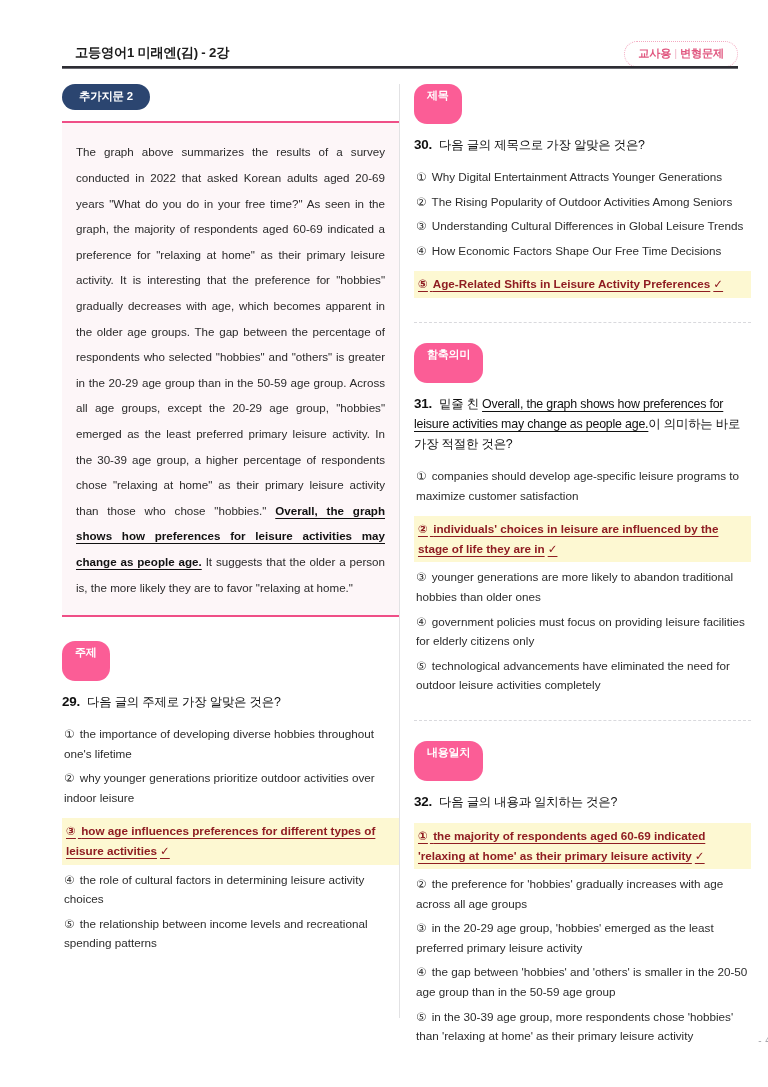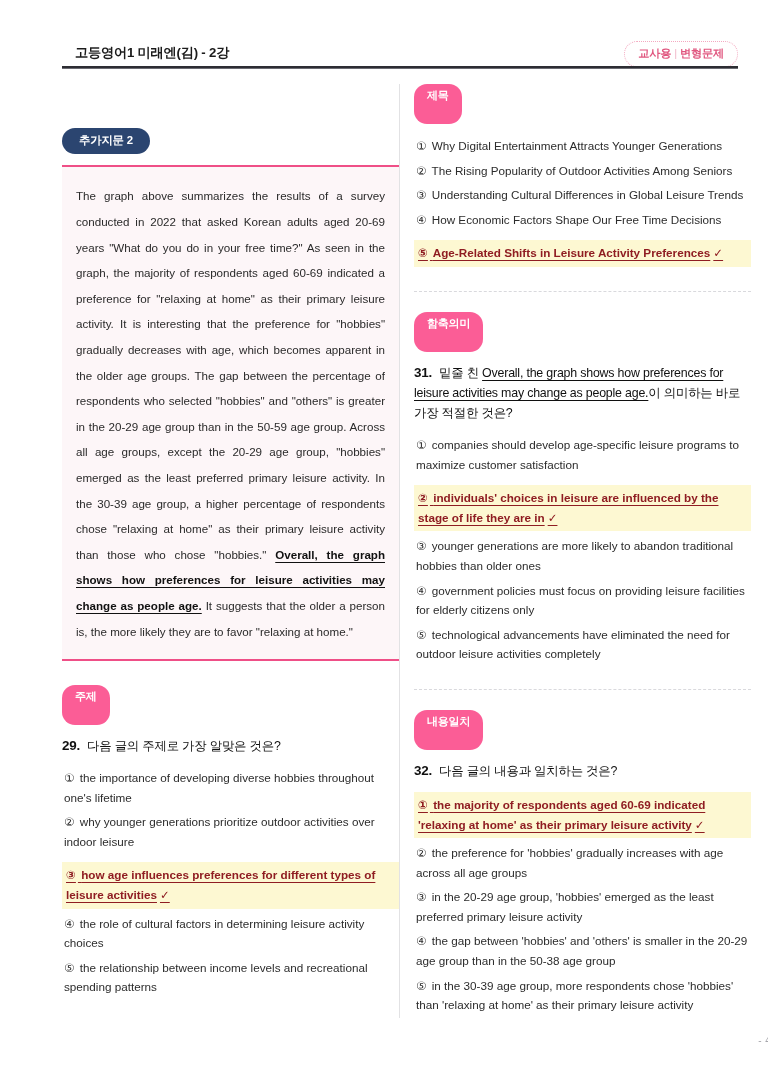--- a/index.html
+++ b/index.html
@@ -58,21 +58,21 @@
   
   .badge {
     display: inline-block;
     border-radius: 13px;
     font-size: 11.4px; font-weight: bold;
     color: #ffffff;
     letter-spacing: -0.2px;
     white-space: nowrap;
     line-height: 1;
   }
-  .badge-navy { background: #2b4570; padding: 7px 17px 8px 17px; margin-top: 44px; }
+  .badge-navy { background: #2b4570; padding: 7px 17px 8px 17px; }
   .badge-pink { background: #fb5d96; padding: 6px 13px 23px 13px; font-size: 11px; }
 
   
   .passage {
     margin-top: 11px;
     background: #fdf6f8;
     border-top: 2px solid #ef4f87;
     border-bottom: 2px solid #ef4f87;
     padding: 16px 14px 15px 14px;
   }
@@ -185,20 +185,23 @@
     </div>
 
   </div>
 
   <div class="col col-right">
 
     <div>
       <div class="q-badge-wrap">
         <span class="badge badge-pink">제목</span>
       </div>
+      <p class="q-stem">
+        <span class="q-num">30.</span><span>다음 글의 제목으로 가장 알맞은 것은?</span>
+      </p>
       <ul class="options">
         <li class="option"><span class="marker">①</span> <span>Why Digital Entertainment Attracts Younger Generations</span></li>
         <li class="option"><span class="marker">②</span> <span>The Rising Popularity of Outdoor Activities Among Seniors</span></li>
         <li class="option"><span class="marker">③</span> <span>Understanding Cultural Differences in Global Leisure Trends</span></li>
         <li class="option"><span class="marker">④</span> <span>How Economic Factors Shape Our Free Time Decisions</span></li>
         <li class="option answer"><span class="marker">⑤</span> <span>Age-Related Shifts in Leisure Activity Preferences</span><span class="check">✓</span></li>
       </ul>
     </div>
 
     <div class="qblock sep-top">
@@ -221,21 +224,21 @@
       <div class="q-badge-wrap">
         <span class="badge badge-pink">내용일치</span>
       </div>
       <p class="q-stem">
         <span class="q-num">32.</span><span>다음 글의 내용과 일치하는 것은?</span>
       </p>
       <ul class="options">
         <li class="option answer"><span class="marker">①</span> <span>the majority of respondents aged 60-69 indicated 'relaxing at home' as their primary leisure activity</span><span class="check">✓</span></li>
         <li class="option"><span class="marker">②</span> <span>the preference for 'hobbies' gradually increases with age across all age groups</span></li>
         <li class="option"><span class="marker">③</span> <span>in the 20-29 age group, 'hobbies' emerged as the least preferred primary leisure activity</span></li>
-        <li class="option"><span class="marker">④</span> <span>the gap between 'hobbies' and 'others' is smaller in the 20-29 age group than in the 50-38 age group</span></li>
+        <li class="option"><span class="marker">④</span> <span>the gap between 'hobbies' and 'others' is smaller in the 20-50 age group than in the 50-59 age group</span></li>
         <li class="option"><span class="marker">⑤</span> <span>in the 30-39 age group, more respondents chose 'hobbies' than 'relaxing at home' as their primary leisure activity</span></li>
       </ul>
     </div>
 
   </div>
 
   <div class="footer">- 46 -</div>
 
 </div>
 

